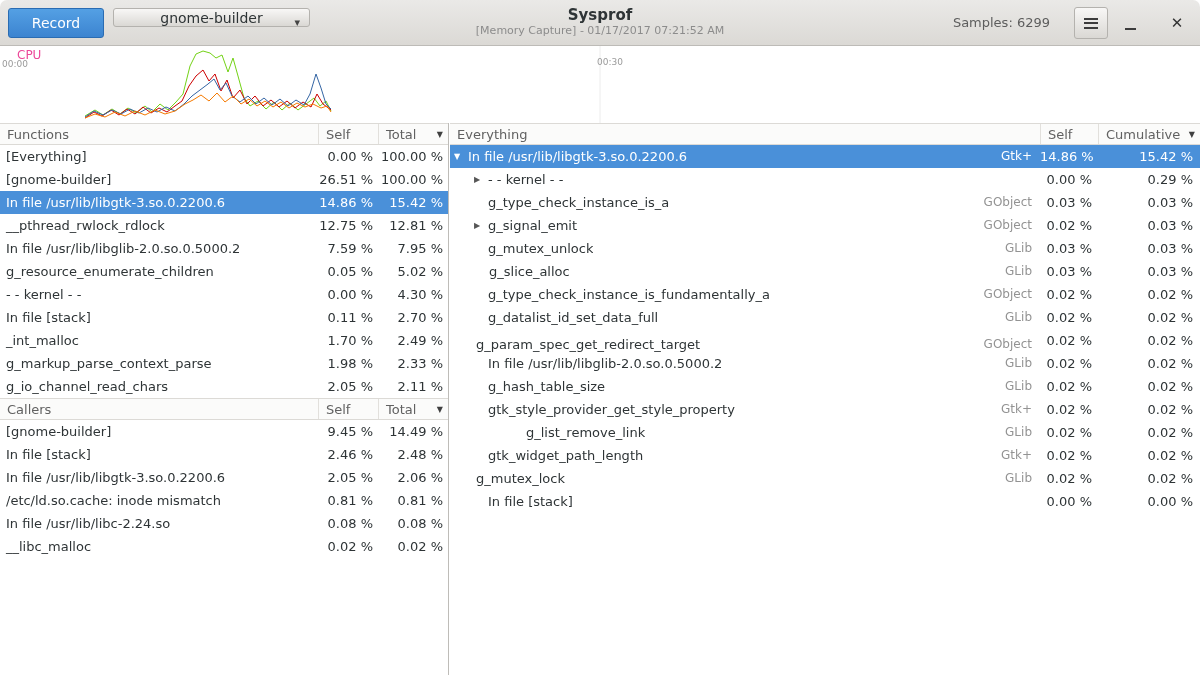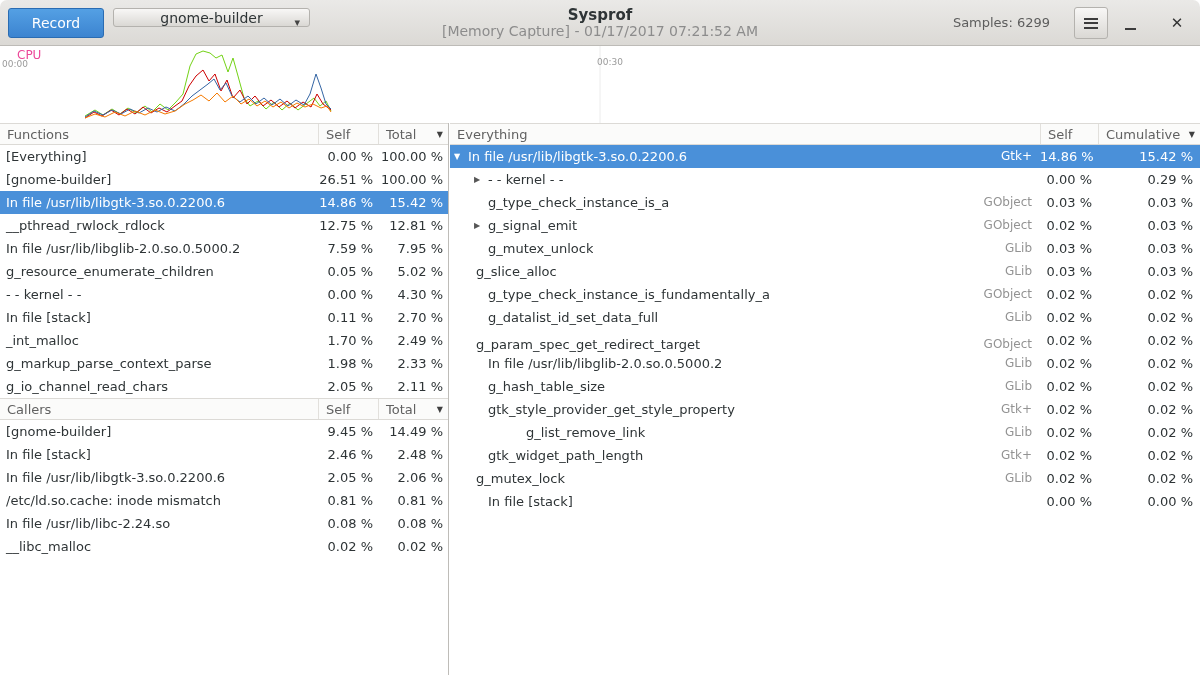--- a/index.html
+++ b/index.html
@@ -15,21 +15,21 @@
   .btn-record { position:absolute; left:8px; top:8px; width:96px; height:30px;
     background:linear-gradient(to bottom,#54a0e4,#3c84d0);
     border:1px solid #2a6cb2; border-radius:3px; color:#fff; font-size:14px; }
   .btn-combo { position:absolute; left:113px; top:8px; width:197px; height:19px;
     background:linear-gradient(to bottom,#f8f7f6,#dad8d4);
     border:1px solid #b4b2ae; border-radius:3px; color:#2e3436; font-size:14px;
     display:flex; align-items:center; justify-content:center; }
   .btn-combo .caret { position:absolute; right:9px; top:7px; font-size:11px; color:#454545; }
   .title-box { position:absolute; left:320px; right:320px; top:6px; text-align:center; pointer-events:none; }
   .title { font-size:15px; font-weight:bold; color:#2e3436; line-height:18px; }
-  .subtitle { font-size:14px; color:#8c8c8c; line-height:14px; }
+  .subtitle { font-size:11px; color:#8c8c8c; line-height:14px; }
   .samples { position:absolute; right:150px; top:15px; font-size:13px; color:#5d5d5d; }
   .btn-menu { position:absolute; right:92px; top:7px; width:34px; height:32px;
     background:linear-gradient(to bottom,#f8f7f6,#dad8d4);
     border:1px solid #b4b2ae; border-radius:3px; display:flex; align-items:center; justify-content:center; }
   .hamburger { display:inline-block; width:14px; height:11px;
     border-top:2px solid #3c3c3c; border-bottom:2px solid #3c3c3c; position:relative; }
   .hamburger::after { content:""; position:absolute; left:0; right:0; top:2.5px; height:2px; background:#3c3c3c; }
   .winctl { position:absolute; top:9px; width:28px; height:28px; background:transparent; border:none;
     display:flex; align-items:center; justify-content:center; color:#333; }
   .winctl.min { right:56px; }
@@ -274,21 +274,21 @@
         <div class="trow">
           <span class="d-name" style="padding-left: 22px;">
             <span class="exp"></span>
             <span class="fn">g_mutex_unlock</span>
             <span class="lib">GLib</span>
           </span>
           <span class="c-num d-self">0.03 %</span>
           <span class="c-num d-cum">0.03 %</span>
         </div>
         <div class="trow">
-          <span class="d-name" style="padding-left: 10px;">
+          <span class="d-name" style="padding-left: 23px;">
             <span class="exp"></span>
             <span class="fn">g_slice_alloc</span>
             <span class="lib">GLib</span>
           </span>
           <span class="c-num d-self">0.03 %</span>
           <span class="c-num d-cum">0.03 %</span>
         </div>
         <div class="trow">
           <span class="d-name" style="padding-left: 22px;">
             <span class="exp"></span>

